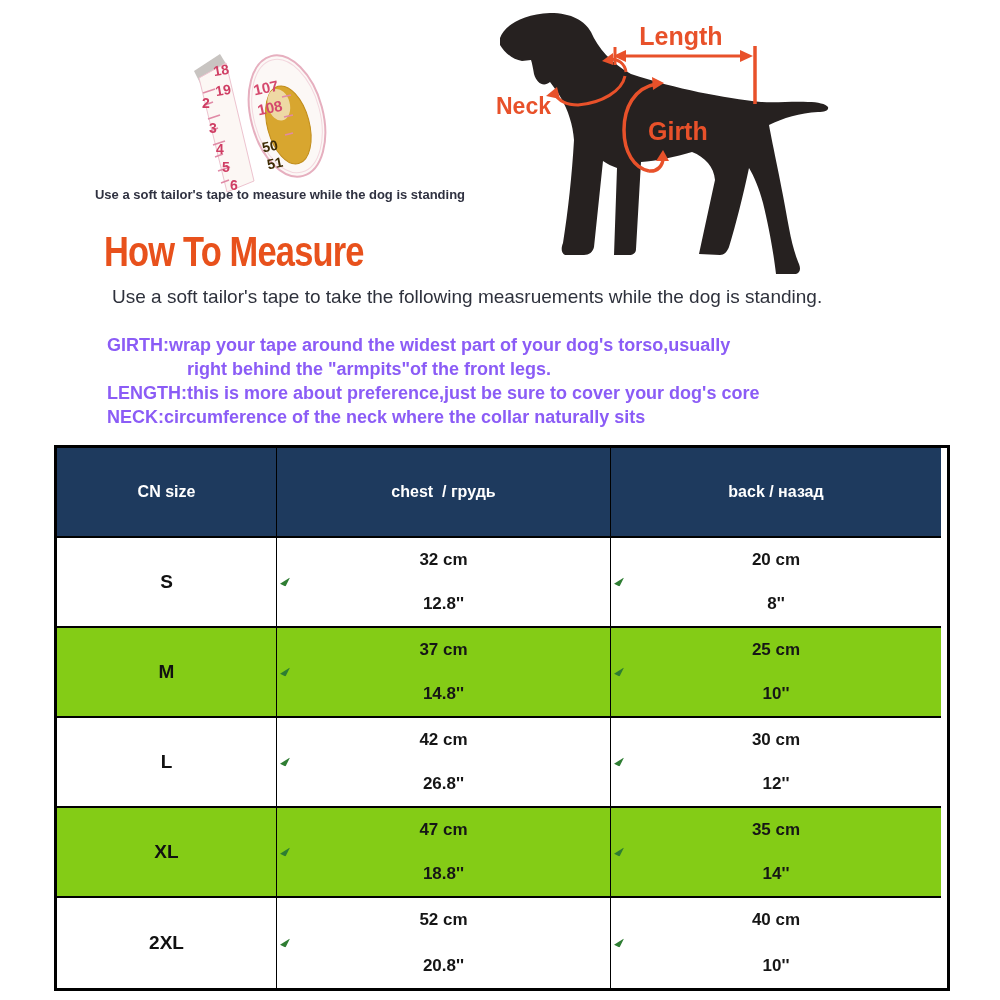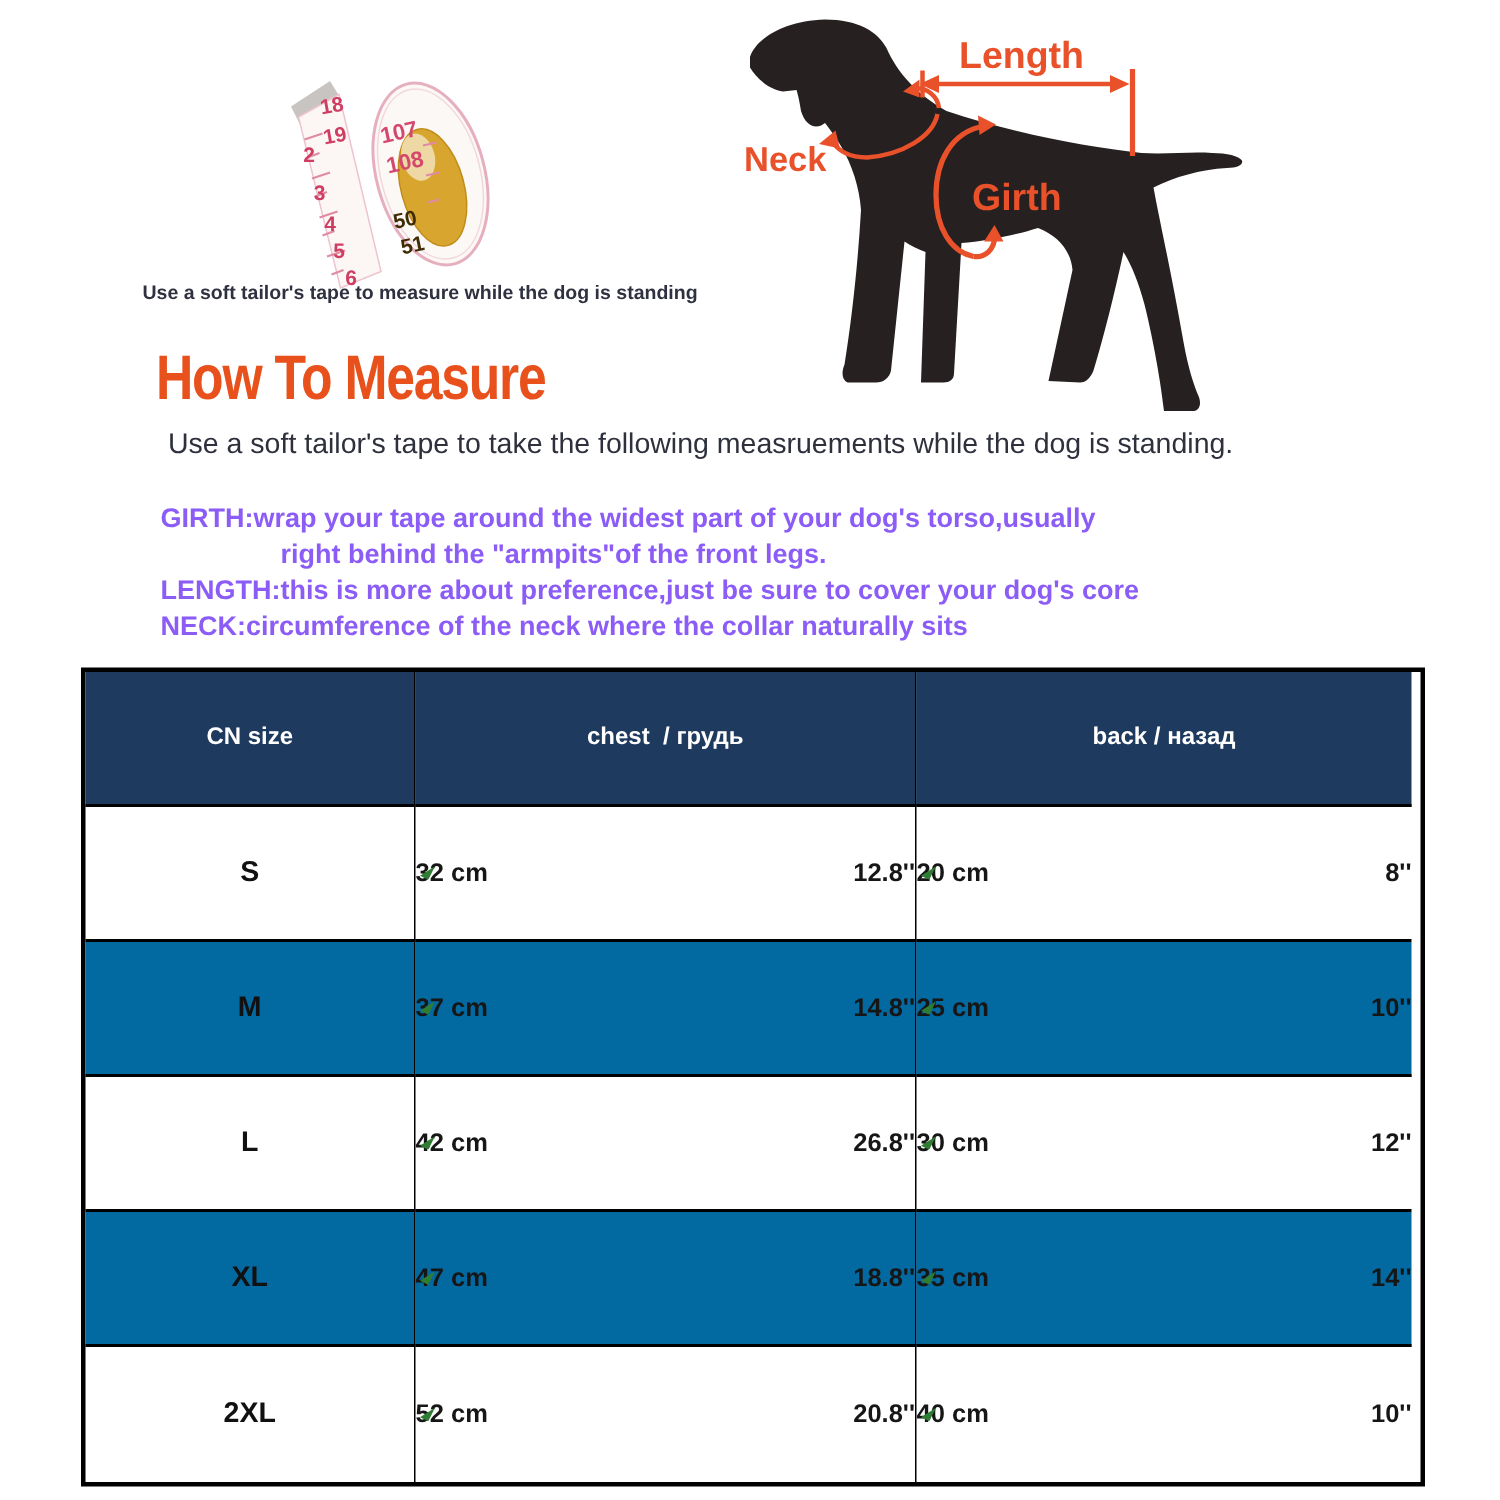--- a/index.html
+++ b/index.html
@@ -23,23 +23,23 @@
   #size-table{left:54px;top:445px;width:890px;border:3px solid #000;background:#fff;
     display:grid;grid-template-columns:220px 334px 330px;grid-template-rows:90px repeat(5,90px);}
   #size-table .cell{border-right:1.5px solid #000;border-bottom:2px solid #000;
     position:relative;box-sizing:border-box;}
   #size-table .last-col{border-right:none;}
   #size-table .last-row{border-bottom:none;}
   .head-cell{background:#1e3a5e;color:#ffffff;font-weight:bold;font-size:16px;
     display:flex;align-items:center;justify-content:center;white-space:pre;}
   .size-cell{display:flex;align-items:center;justify-content:center;
     font-weight:bold;font-size:19px;color:#111;}
-  .val-cell{display:flex;flex-direction:row;justify-content:space-between;
+  .val-cell{display:flex;flex-direction:column;justify-content:space-between;
     align-items:center;padding:12px 0 12px 0;font-weight:bold;font-size:17px;color:#161616;}
-  .row-gray{background:#0369a1;}
+  .row-gray{background:#84cc16;}
   .marker{position:absolute;left:3px;top:50%;width:10px;height:9px;transform:translateY(-50%);
     background:#2e7d32;clip-path:polygon(0 70%, 100% 0, 55% 100%);}
 
   svg text{font-family:"Liberation Sans", sans-serif;}
 </style>
 </head>
 <body>
 
 <div id="canvas">
 

